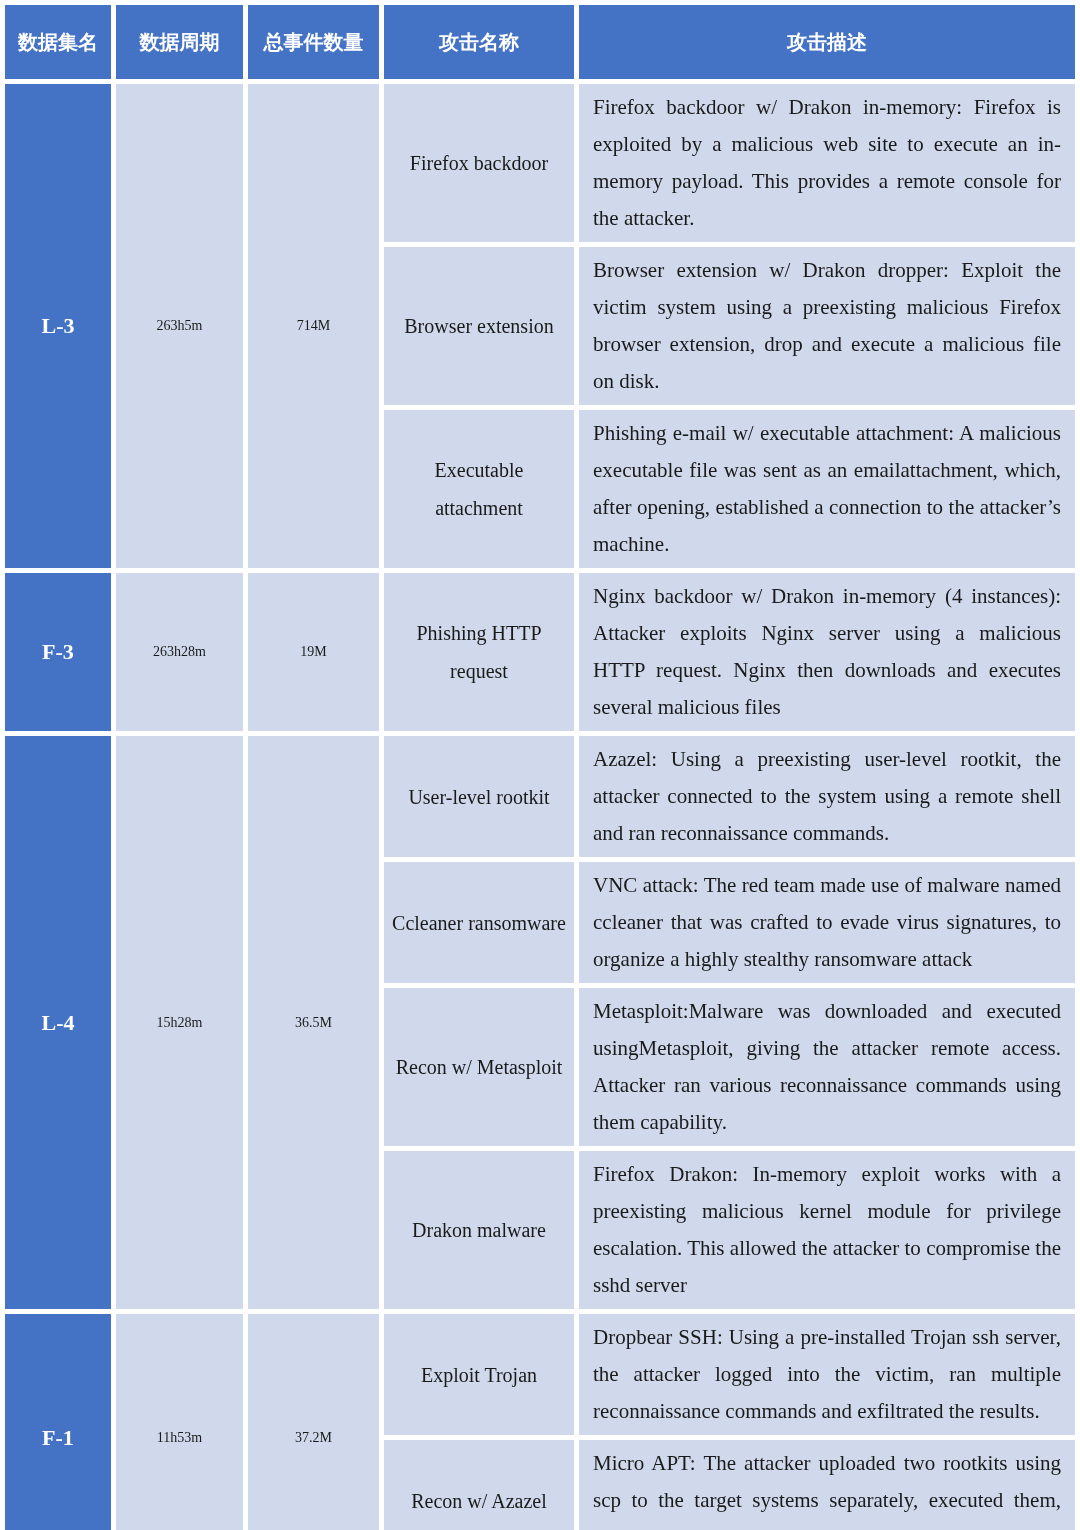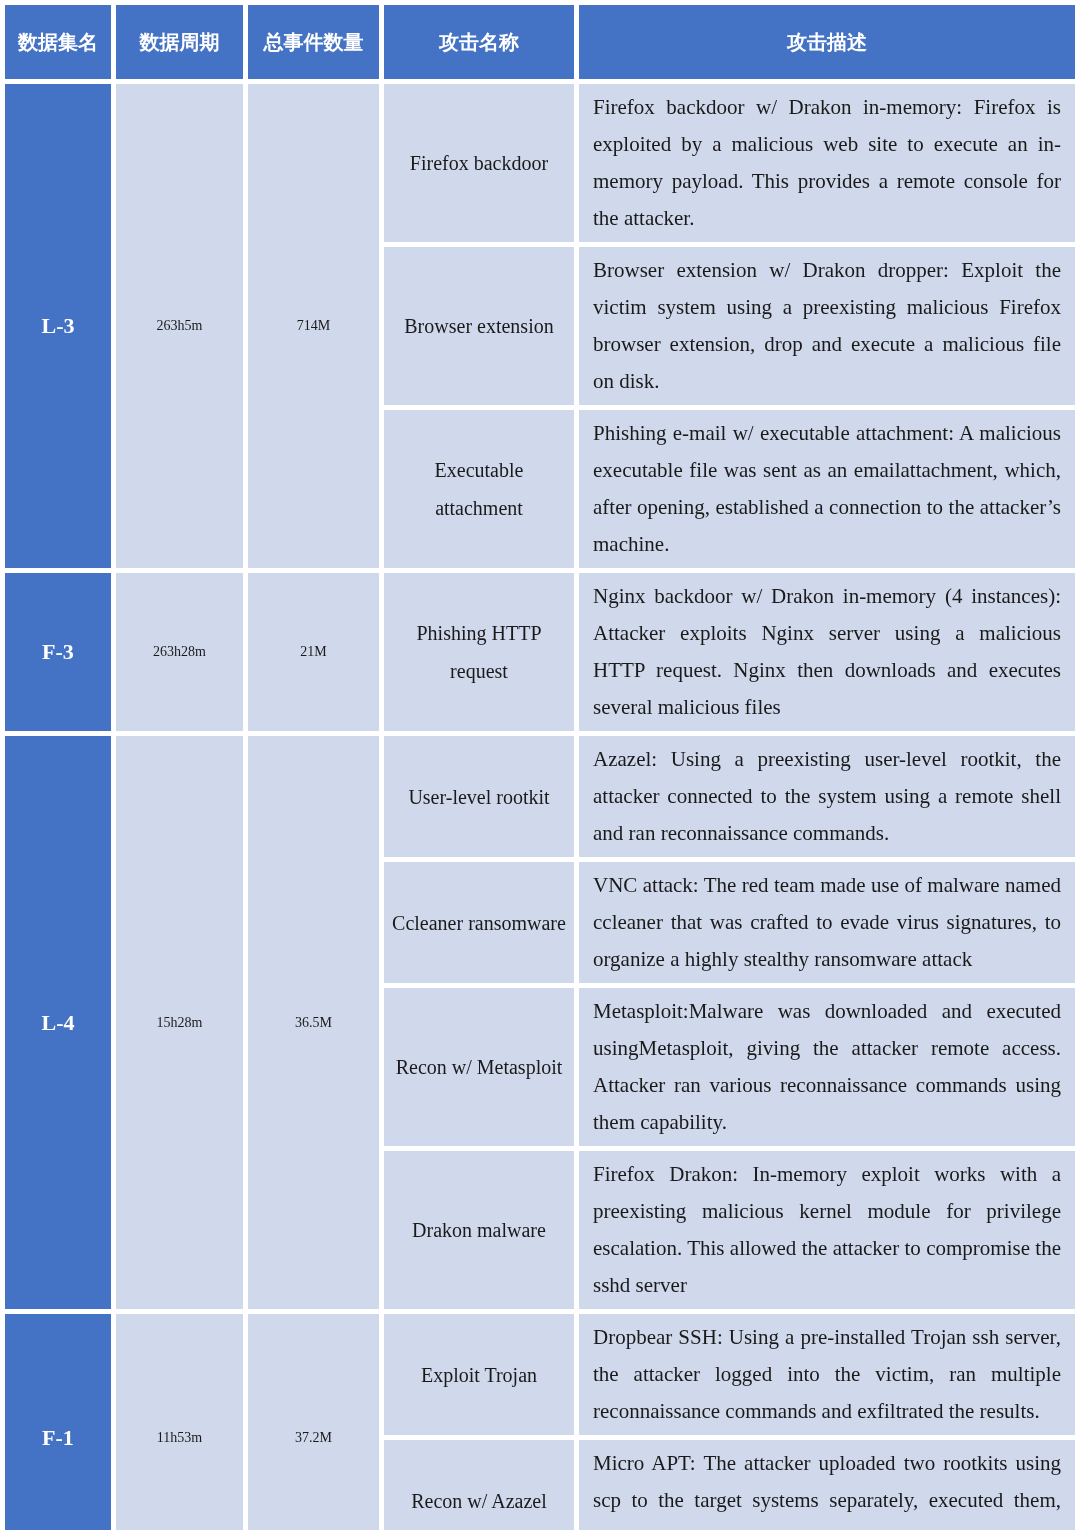--- a/index.html
+++ b/index.html
@@ -92,21 +92,21 @@
       <td class="desc">Browser extension w/ Drakon dropper: Exploit the victim system using a preexisting malicious Firefox browser extension, drop and execute a malicious file on disk.</td>
     </tr>
     <tr>
       <td class="attack">Executable attachment</td>
       <td class="desc">Phishing e-mail w/ executable attachment: A malicious executable file was sent as an emailattachment, which, after opening, established a connection to the attacker’s machine.</td>
     </tr>
 
     <tr>
       <td class="dataset">F-3</td>
       <td class="metric">263h28m</td>
-      <td class="metric">21M</td>
+      <td class="metric">19M</td>
       <td class="attack">Phishing HTTP request</td>
       <td class="desc">Nginx backdoor w/ Drakon in-memory (4 instances): Attacker exploits Nginx server using a malicious HTTP request. Nginx then downloads and executes several malicious files</td>
     </tr>
 
     <tr>
       <td class="dataset" rowspan="4">L-4</td>
       <td class="metric" rowspan="4">15h28m</td>
       <td class="metric" rowspan="4">36.5M</td>
       <td class="attack">User-level rootkit</td>
       <td class="desc">Azazel: Using a preexisting user-level rootkit, the attacker connected to the system using a remote shell and ran reconnaissance commands.</td>

